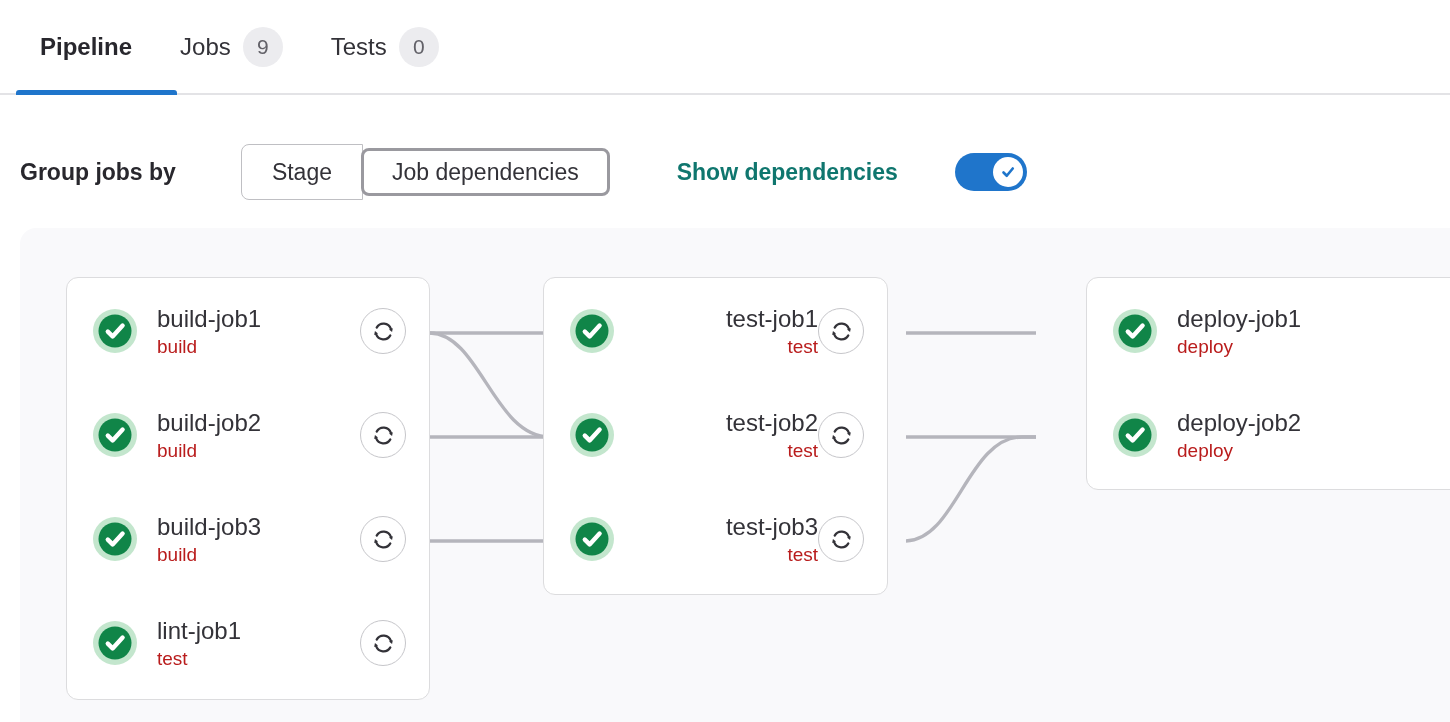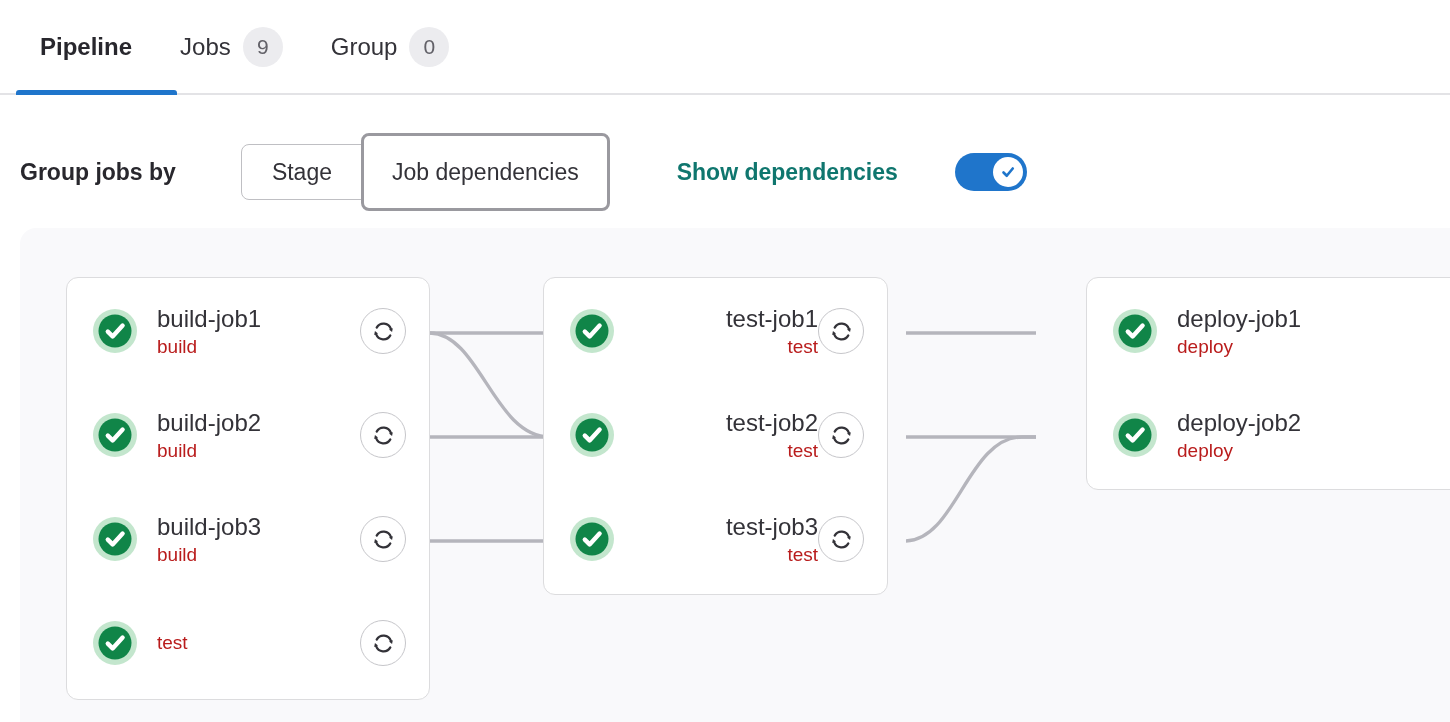--- a/index.html
+++ b/index.html
@@ -21,21 +21,21 @@
     align-items: center; justify-content: center; }
 
   
   .controls { position: absolute; top: 138px; left: 20px; height: 68px;
     display: flex; align-items: center; gap: 40px; }
   .group-label { font-size: 23px; font-weight: 700; color: #28272d; margin-right: 25px; }
   .segmented { display: flex; align-items: center; }
   .seg-btn { background: #fff; font-size: 23px; color: #333238; height: 56px;
     padding: 8px 30px; border: 1px solid #bfbfc3; border-radius: 8px 0 0 8px;
     display: flex; align-items: center; cursor: pointer; }
-  .seg-btn.selected { height: 78px; padding: 0 28px; border: 3px solid #9a999f;
+  .seg-btn.selected { height: 48px; padding: 0 28px; border: 3px solid #9a999f;
     border-radius: 8px; margin-left: -2px; z-index: 1; }
   .show-label { font-size: 23px; font-weight: 700; color: #0f766e; margin-left: 27px; }
   .toggle { position: relative; width: 72px; height: 38px; border-radius: 19px;
     background: #1f75cb; margin-left: 17px; cursor: pointer; flex: none; }
   .toggle-knob { position: absolute; top: 4px; right: 4px; width: 30px; height: 30px;
     border-radius: 50%; background: #fff; display: flex; align-items: center;
     justify-content: center; }
 
   
   .graph { position: absolute; left: 20px; top: 228px; width: 1430px; height: 494px;
@@ -64,21 +64,21 @@
 
 <div class="tab-row">
   <div class="tab active">
     <span>Pipeline</span>
   </div>
   <div class="tab">
     <span>Jobs</span>
     <span class="badge">9</span>
   </div>
   <div class="tab">
-    <span>Group</span>
+    <span>Tests</span>
     <span class="badge">0</span>
   </div>
 </div>
 <div class="tab-border"></div>
 <div class="tab-indicator"></div>
 
 <div class="controls">
   <span class="group-label">Group jobs by</span>
   <div class="segmented">
     <button class="seg-btn">
@@ -194,20 +194,21 @@
 
     <div class="job-row">
       <span class="status-icon">
         <svg width="44" height="44" viewBox="0 0 44 44">
           <circle cx="22" cy="22" r="22" fill="#c3e6cd"></circle>
             <circle cx="22" cy="22" r="16.5" fill="#108548"></circle>
           <path d="M14.8 22.6 l4.8 4.8 L29.6 16.6" stroke="#fff" stroke-width="4.4" fill="none" stroke-linecap="round" stroke-linejoin="round"></path>
         </svg>
       </span>
       <span class="job-text">
+        <div class="job-name">lint-job1</div>
         <div class="job-stage">test</div>
       </span>
       <button class="retry-btn">
         <span style="display:flex">
           <svg width="27" height="27" viewBox="0 0 24 24">
             <g stroke="#333238" stroke-width="2" fill="none" stroke-linecap="round">
               <path d="M5.94 8.5 A7 7 0 0 1 18.58 9.61"></path>
                 <path d="M18.06 15.5 A7 7 0 0 1 5.42 14.39"></path>
             </g>
             <polygon points="19.6,12.4 20.3,9.0 16.9,10.2" fill="#333238"></polygon>

